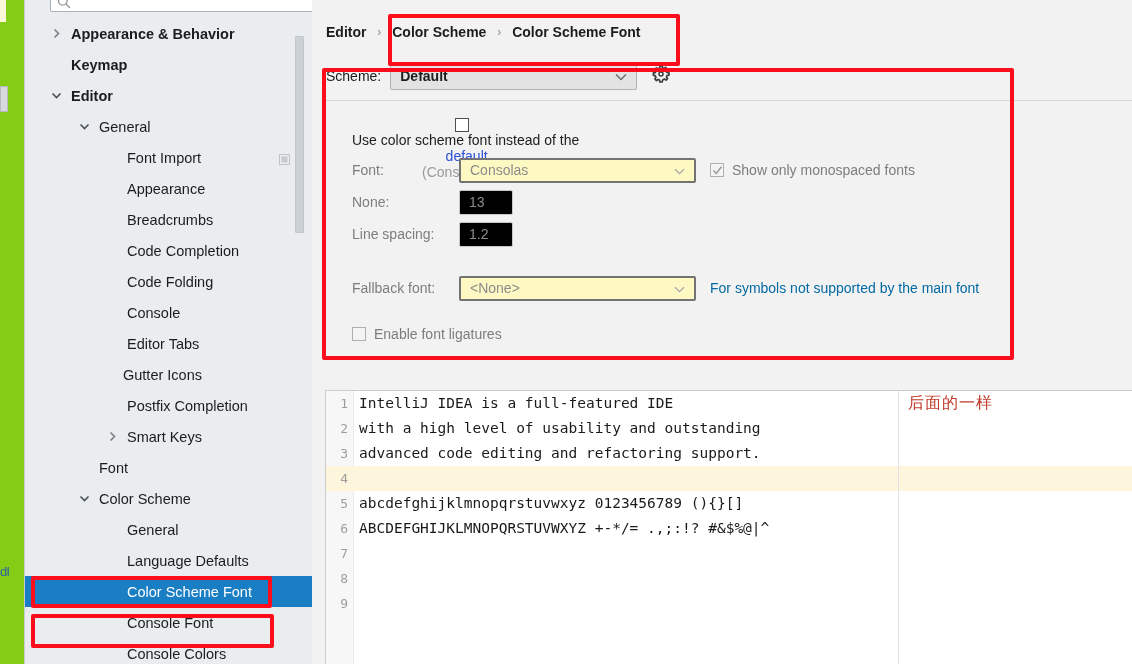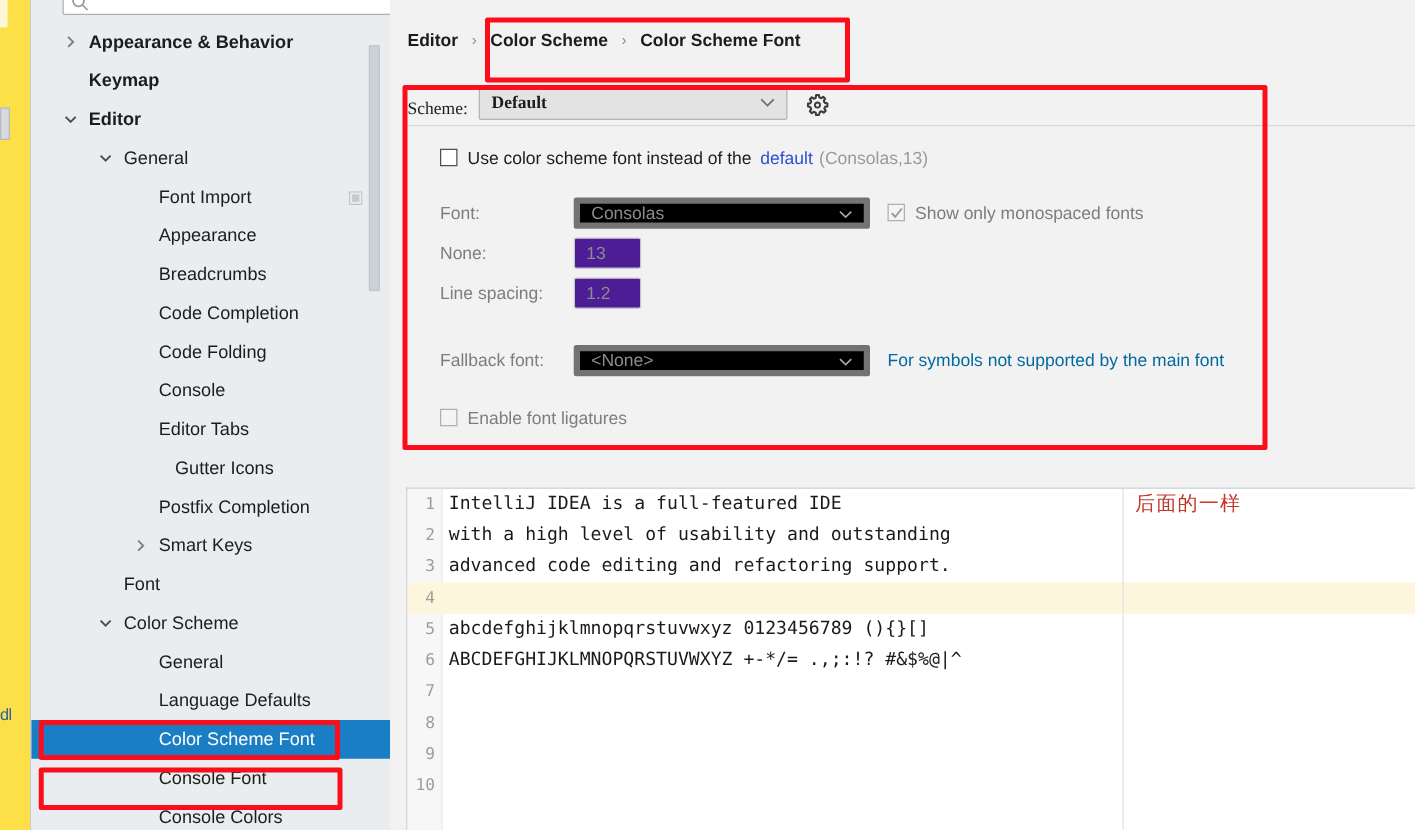--- a/index.html
+++ b/index.html
@@ -17,21 +17,21 @@
     height: 664px;
     overflow: hidden;
     background: #f2f2f2;
   }
 
   
   .edge-bleed {
     position: absolute;
     left: 0; top: 0;
     width: 25px; height: 664px;
-    background: #fde047;
+    background: #84cc16;
     border-right: 1px solid #c9cdd2;
     box-sizing: border-box;
   }
   .edge-yellow {
     position: absolute;
     left: 0; top: 0;
     width: 6px; height: 22px;
     background: #fdf6d8;
   }
   .edge-frag {
@@ -164,22 +164,21 @@
     font-size: 12px;
     position: relative;
     top: -1px;
   }
 
   .scheme-row {
     position: absolute;
     left: 0; top: 24px;
     width: 820px; height: 40px;
     display: flex;
-    align-items: flex-end;
-    font-family: Liberation Serif, serif;
+    align-items: center;
   }
   .scheme-label {
     margin-left: 14px;
     font-size: 14px;
     color: #1c1c1c;
   }
   .combo {
     position: relative;
     box-sizing: border-box;
     background: #e3e3e3;
@@ -223,20 +222,21 @@
     width: 806px; height: 280px;
   }
   .cb-line {
     position: absolute;
     left: 26px; top: 10px;
     display: flex;
     align-items: center;
     font-size: 14px;
     color: #1c1c1c;
     white-space: nowrap;
+    flex-direction: column;
   }
   .checkbox {
     width: 14px; height: 14px;
     box-sizing: border-box;
     border: 1px solid #4f4f4f;
     background: #ffffff;
     margin-right: 8px;
     flex: 0 0 auto;
     position: relative;
   }
@@ -263,29 +263,29 @@
     height: 32px;
     white-space: nowrap;
   }
   .form-label {
     font-size: 14px;
     color: #7d7d7d;
     width: 107px;
     flex: 0 0 auto;
   }
   .disabled-combo {
-    background: #000000;
-    border: 5px solid #737373;
+    background: #fef9c3;
+    border: 2px solid #737373;
     color: #8c8c8c;
   }
   .font-combo { width: 237px; height: 25px; }
   .fallback-combo { width: 237px; height: 25px; }
   .textbox {
     box-sizing: border-box;
-    background: #4c1d95;
+    background: #000000;
     border: 1px solid #c8c8c8;
     color: #8c8c8c;
     font-size: 14px;
     display: flex;
     align-items: center;
     padding-left: 9px;
     width: 54px; height: 25px;
     border-radius: 2px;
   }
   .side-note {
@@ -458,21 +458,21 @@
         <div class="tree-row">
           <span class="arrow" style="margin-left: 81px;"></span>
           <span class="tree-label" style="margin-left: 8px;">Console</span>
         </div>
         <div class="tree-row">
           <span class="arrow" style="margin-left: 81px;"></span>
           <span class="tree-label" style="margin-left: 8px;">Editor Tabs</span>
         </div>
         <div class="tree-row">
           <span class="arrow" style="margin-left: 81px;"></span>
-          <span class="tree-label" style="margin-left: 21px;">Gutter Icons</span>
+          <span class="tree-label" style="margin-left: 4px;">Gutter Icons</span>
         </div>
         <div class="tree-row">
           <span class="arrow" style="margin-left: 81px;"></span>
           <span class="tree-label" style="margin-left: 8px;">Postfix Completion</span>
         </div>
         <div class="tree-row">
           <span class="arrow" style="margin-left: 81px;">
             <svg width="13" height="13" viewBox="0 0 13 13">
               <polyline points="4.5,2.5 8.5,6.5 4.5,10.5" fill="none" stroke="#7a7f85" stroke-width="1.6"></polyline>
             </svg>
@@ -626,21 +626,20 @@
     <div class="code-area" id="code-area">
         <div class="code-line"><span class="ln">1</span><span class="code-text">IntelliJ IDEA is a full-featured IDE</span></div>
         <div class="code-line"><span class="ln">2</span><span class="code-text">with a high level of usability and outstanding</span></div>
         <div class="code-line"><span class="ln">3</span><span class="code-text">advanced code editing and refactoring support.</span></div>
         <div class="code-line caret"><span class="ln">4</span><span class="code-text"></span></div>
         <div class="code-line"><span class="ln">5</span><span class="code-text">abcdefghijklmnopqrstuvwxyz 0123456789 (){}[]</span></div>
         <div class="code-line"><span class="ln">6</span><span class="code-text">ABCDEFGHIJKLMNOPQRSTUVWXYZ +-*/= .,;:!? #&amp;$%@|^</span></div>
         <div class="code-line"><span class="ln">7</span><span class="code-text"></span></div>
         <div class="code-line"><span class="ln">8</span><span class="code-text"></span></div>
         <div class="code-line"><span class="ln">9</span><span class="code-text"></span></div>
-        <div class="code-line"><span class="ln">10</span><span class="code-text"></span></div>
       </div>
     <div class="pv-divider"></div>
     <div class="cn-note">后面的一样</div>
   </div>
 
   <div class="annot annot-scheme"></div>
   <div class="annot annot-panel"></div>
   <div class="annot annot-csf"></div>
   <div class="annot annot-cf"></div>
 

